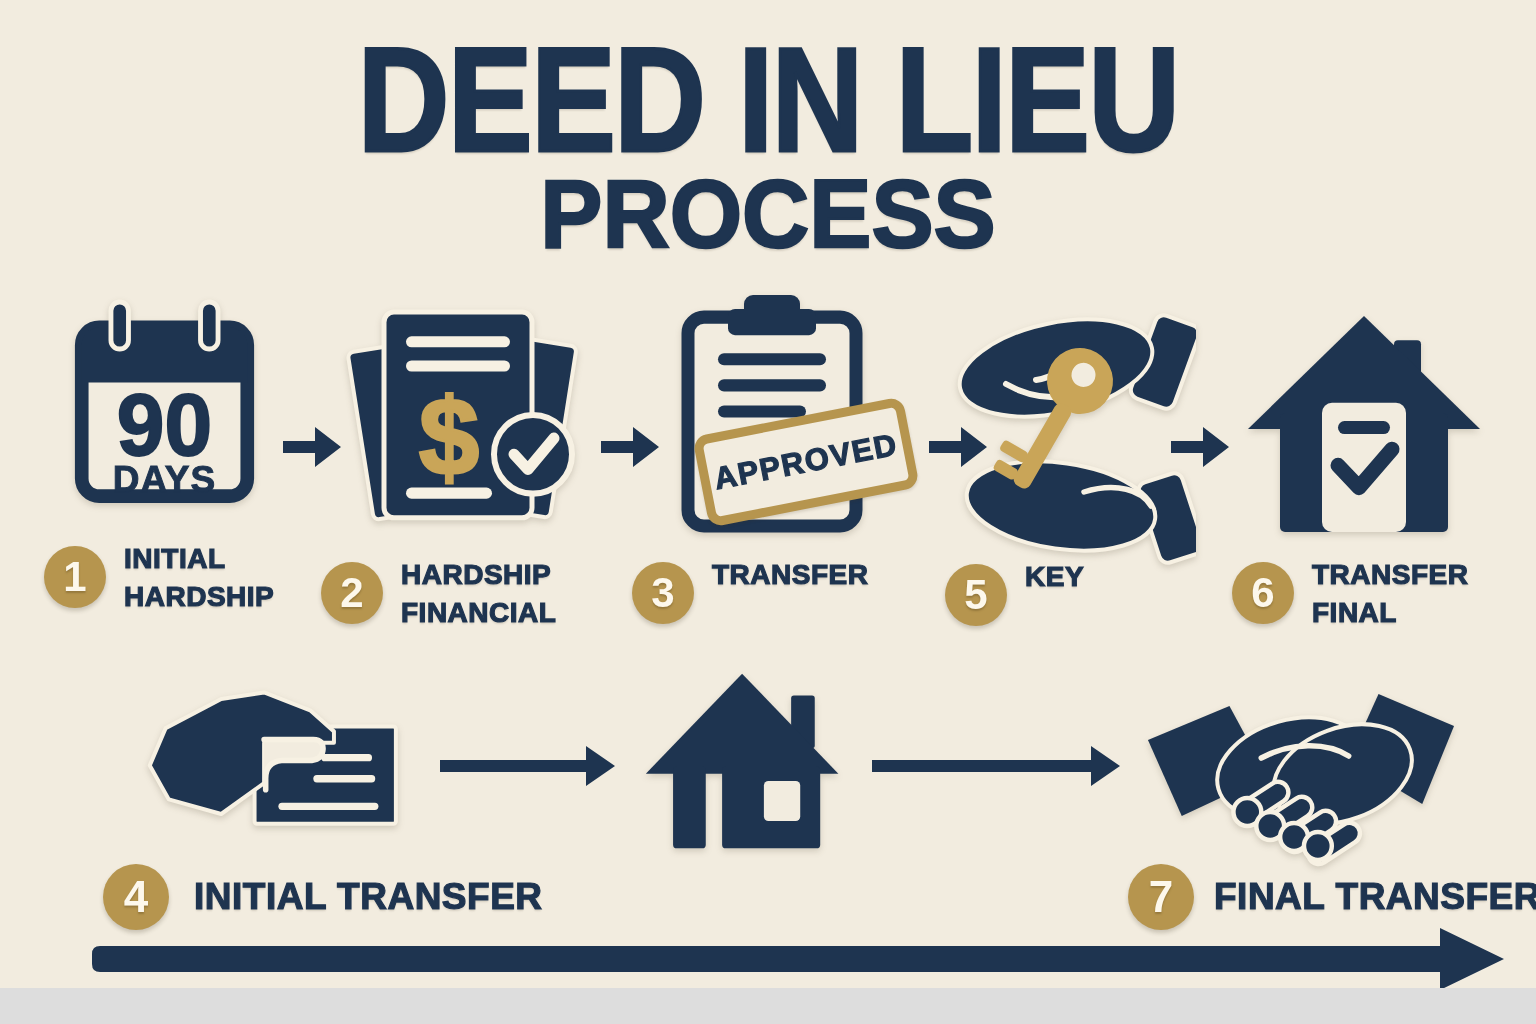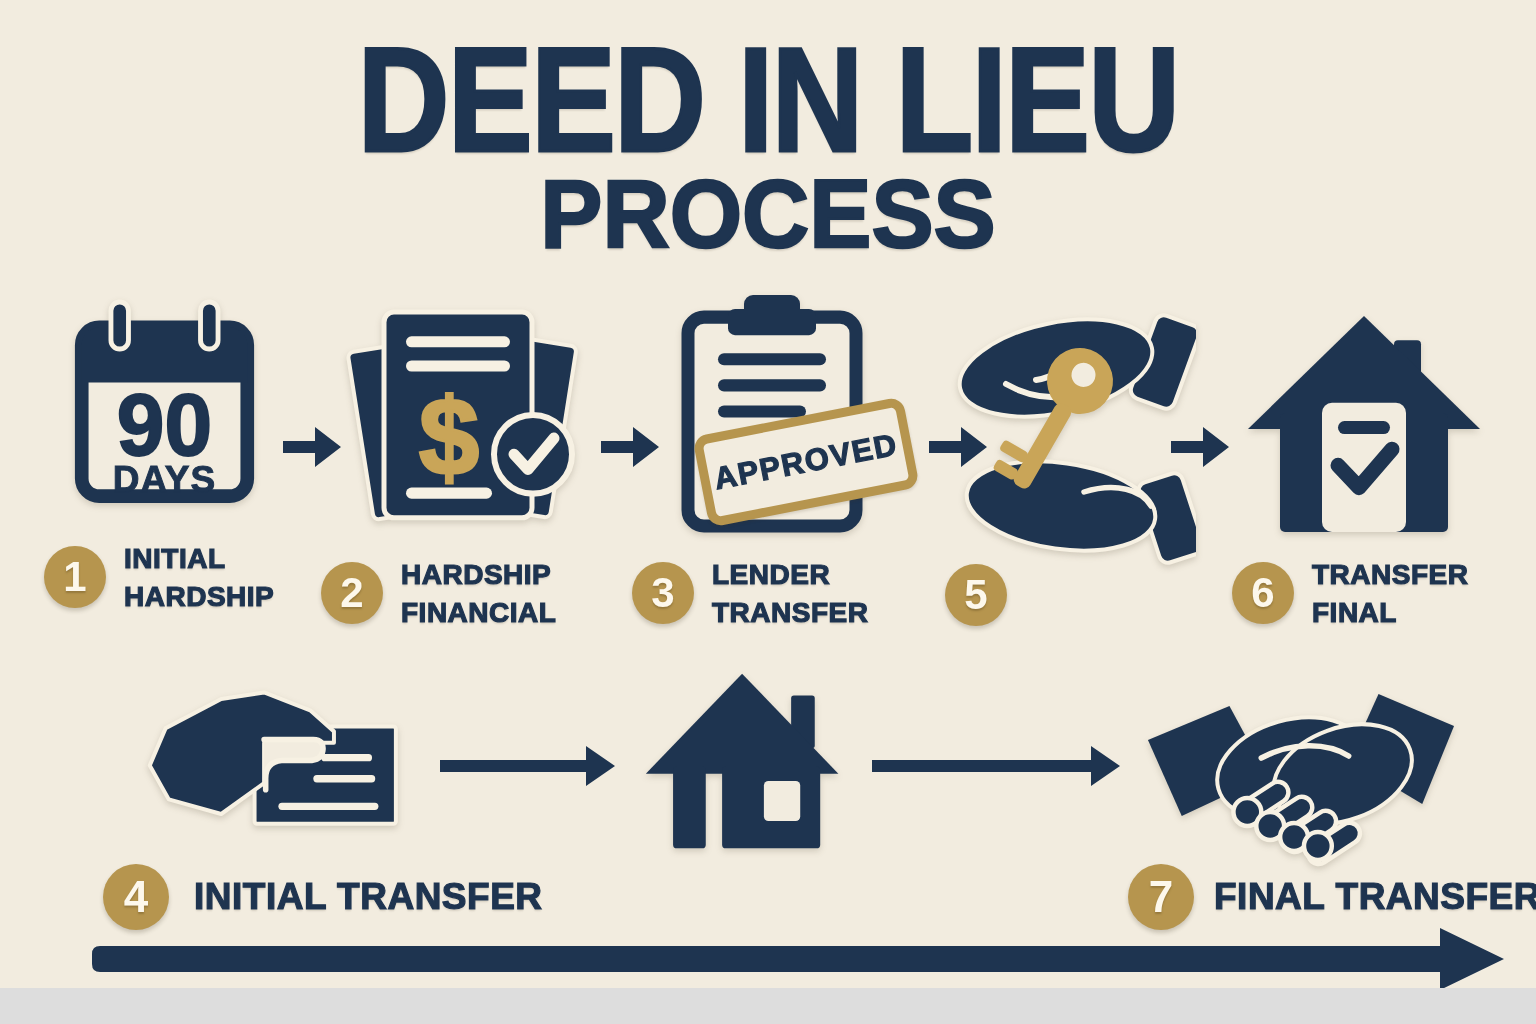--- a/index.html
+++ b/index.html
@@ -143,26 +143,26 @@
   </div>
 
   <div class="abs num-circle" style="left:321px;top:562px">2</div>
   <div class="abs step-label" style="left:401px;top:556px">
     <div>HARDSHIP</div>
     <div>FINANCIAL</div>
   </div>
 
   <div class="abs num-circle" style="left:632px;top:562px">3</div>
   <div class="abs step-label" style="left:712px;top:556px">
-    <div>LENDER</div>
     <div>TRANSFER</div>
   </div>
 
   <div class="abs num-circle" style="left:945px;top:564px">5</div>
   <div class="abs step-label" style="left:1025px;top:558px">
+    <div>KEY</div>
   </div>
 
   <div class="abs num-circle" style="left:1232px;top:562px">6</div>
   <div class="abs step-label" style="left:1312px;top:556px">
     <div>TRANSFER</div>
     <div>FINAL</div>
   </div>
 
   <svg class="abs icon-svg" style="left:145px;top:686px" width="262" height="162" viewBox="0 0 330 200" preserveAspectRatio="none">
     <rect x="138" y="50" width="178" height="120" rx="3" fill="var(--navy)" stroke="var(--cream)" stroke-width="5"></rect>

